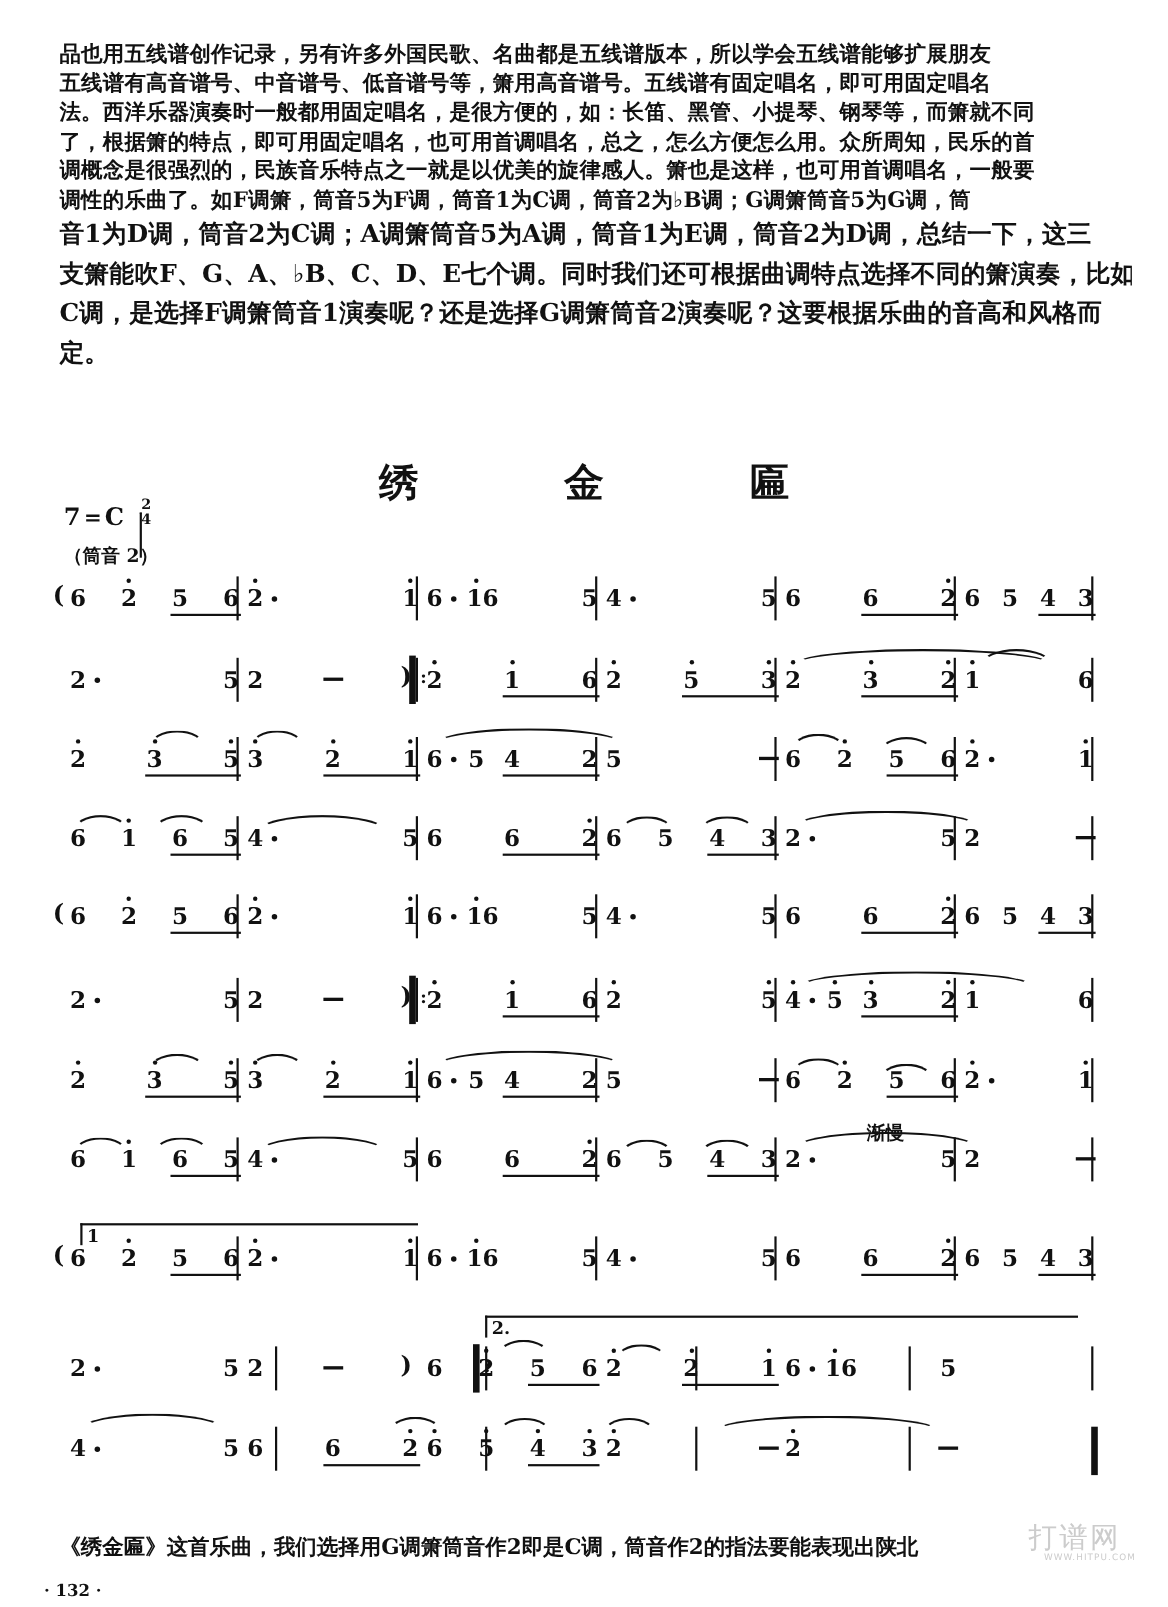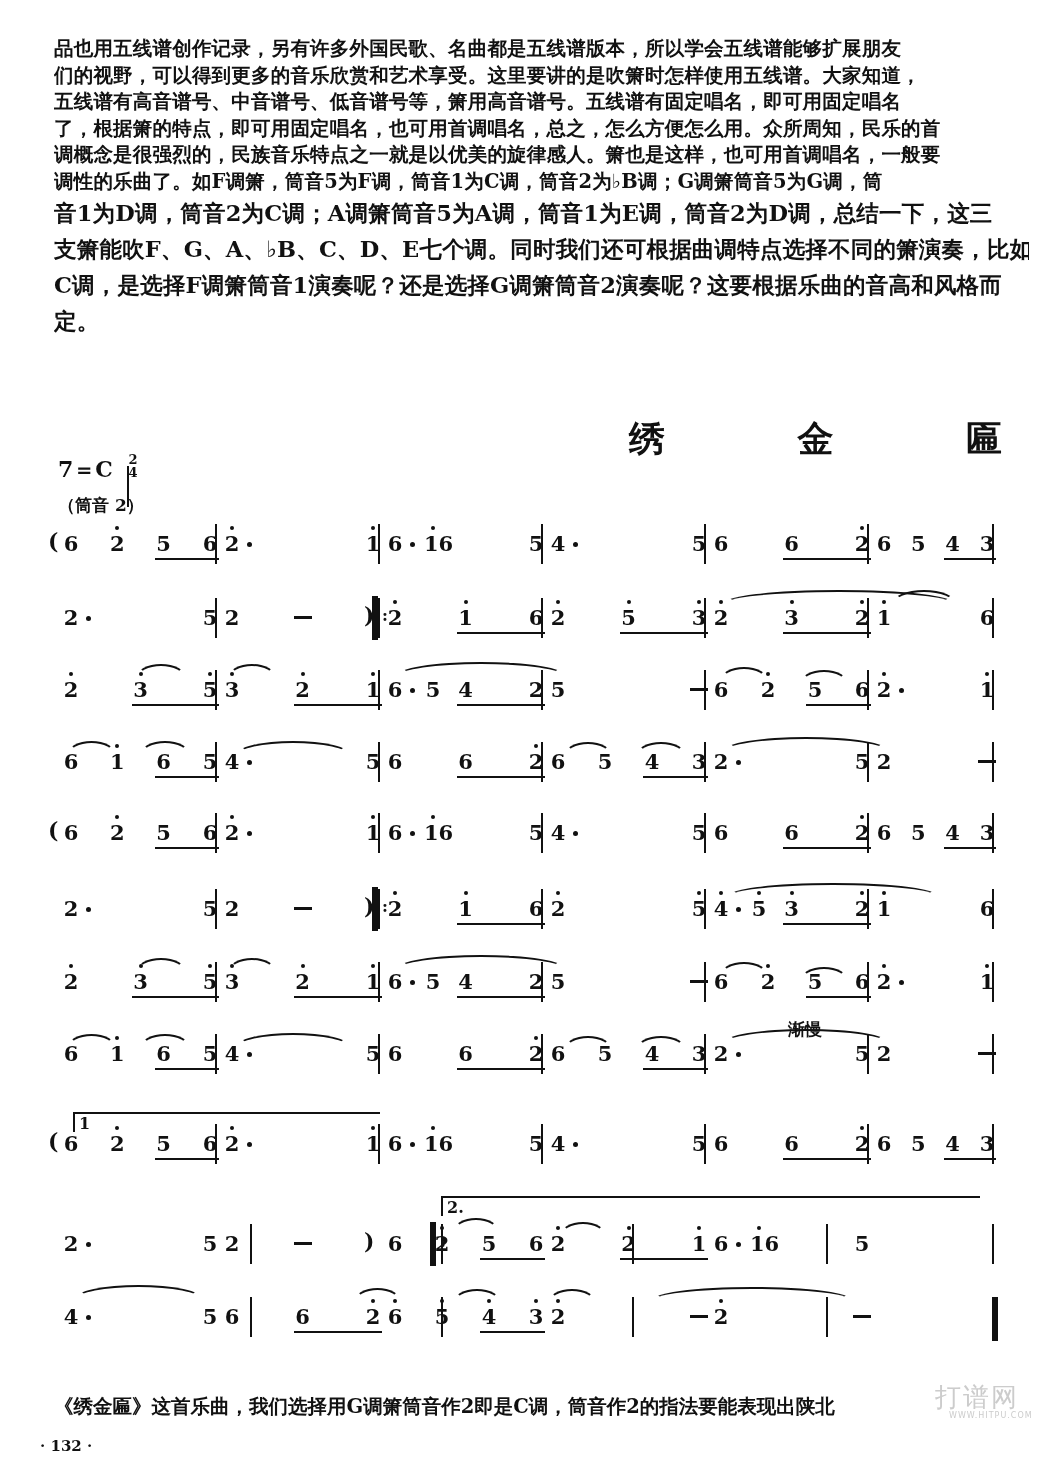--- a/index.html
+++ b/index.html
@@ -2,21 +2,21 @@
 <html><head>
 <meta charset="utf-8">
 <style>
   html,body{margin:0;padding:0;background:#fff;}
   body{width:1062px;height:1461px;position:relative;overflow:hidden;color:#111;
        font-family:"DejaVu Serif","Liberation Serif",serif;}
   .para{position:absolute;left:54px;width:975px;font-size:19.5px;font-weight:bold;
         letter-spacing:0.2px;line-height:26.5px;text-align:justify;}
   .para .ln{display:block;white-space:nowrap;overflow:hidden;}
   .para .big{font-size:22.5px;line-height:36px;}
-  .title{position:absolute;top:415px;left:0;width:1062px;text-align:right;
+  .title{position:absolute;top:415px;left:0;width:1062px;text-align:center;
          font-size:36px;font-weight:bold;letter-spacing:60px;padding-left:60px;box-sizing:border-box;}
   .key{position:absolute;left:58px;top:455px;font-size:22px;font-weight:bold;font-family:"DejaVu Serif",serif;}
   .timesig{position:absolute;left:127px;top:453px;font-size:13px;font-weight:bold;line-height:13px;text-align:center;width:12px;}
   .timesig .bar{display:block;border-top:1.5px solid #111;}
   .hole{position:absolute;left:58px;top:494px;font-size:17px;font-weight:bold;}
   .row{position:absolute;left:0;width:1062px;height:60px;}
   .cell{position:absolute;font-size:21px;font-weight:bold;font-family:"DejaVu Serif",serif;
         text-align:center;width:18px;line-height:24px;}
   .cell.hi::before{content:"";position:absolute;left:7px;top:-6px;width:4px;height:4px;border-radius:50%;background:#111;}
   .dot{position:absolute;width:5px;height:5px;border-radius:50%;background:#111;}
@@ -33,22 +33,22 @@
   .footer{position:absolute;left:54px;top:1393px;font-size:19.5px;font-weight:bold;white-space:nowrap;}
   .pageno{position:absolute;left:40px;top:1437px;font-size:15px;font-weight:bold;}
   .wm{position:absolute;left:935px;top:1380px;font-size:26px;color:#ccc;font-family:"DejaVu Sans",sans-serif;letter-spacing:2px;}
   .wm small{display:block;font-size:8px;color:#ccc;letter-spacing:1px;margin-top:-4px;margin-left:14px;}
 </style>
 </head>
 <body>
 
 <div class="para" style="top:36px;">
   <span class="ln">品也用五线谱创作记录，另有许多外国民歌、名曲都是五线谱版本，所以学会五线谱能够扩展朋友</span>
-  <span class="ln">们的视野，可以得到更多的音乐欣赏和艺术享受。这里要讲的是吹箫时怎样使用五线谱。大家知道，</span>
   <span class="ln">五线谱有高音谱号、中音谱号、低音谱号等，箫用高音谱号。五线谱有固定唱名，即可用固定唱名</span>
+  <span class="ln">法。西洋乐器演奏时一般都用固定唱名，是很方便的，如：长笛、黑管、小提琴、钢琴等，而箫就不同</span>
   <span class="ln">了，根据箫的特点，即可用固定唱名，也可用首调唱名，总之，怎么方便怎么用。众所周知，民乐的首</span>
   <span class="ln">调概念是很强烈的，民族音乐特点之一就是以优美的旋律感人。箫也是这样，也可用首调唱名，一般要</span>
   <span class="ln">调性的乐曲了。如F调箫，筒音5为F调，筒音1为C调，筒音2为♭B调；G调箫筒音5为G调，筒</span>
   <span class="ln big">音1为D调，筒音2为C调；A调箫筒音5为A调，筒音1为E调，筒音2为D调，总结一下，这三</span>
   <span class="ln big">支箫能吹F、G、A、♭B、C、D、E七个调。同时我们还可根据曲调特点选择不同的箫演奏，比如此曲为</span>
   <span class="ln big">C调，是选择F调箫筒音1演奏呢？还是选择G调箫筒音2演奏呢？这要根据乐曲的音高和风格而</span>
   <span class="ln big">定。</span>
 </div>
 
 <div class="title">绣 金 匾</div>

